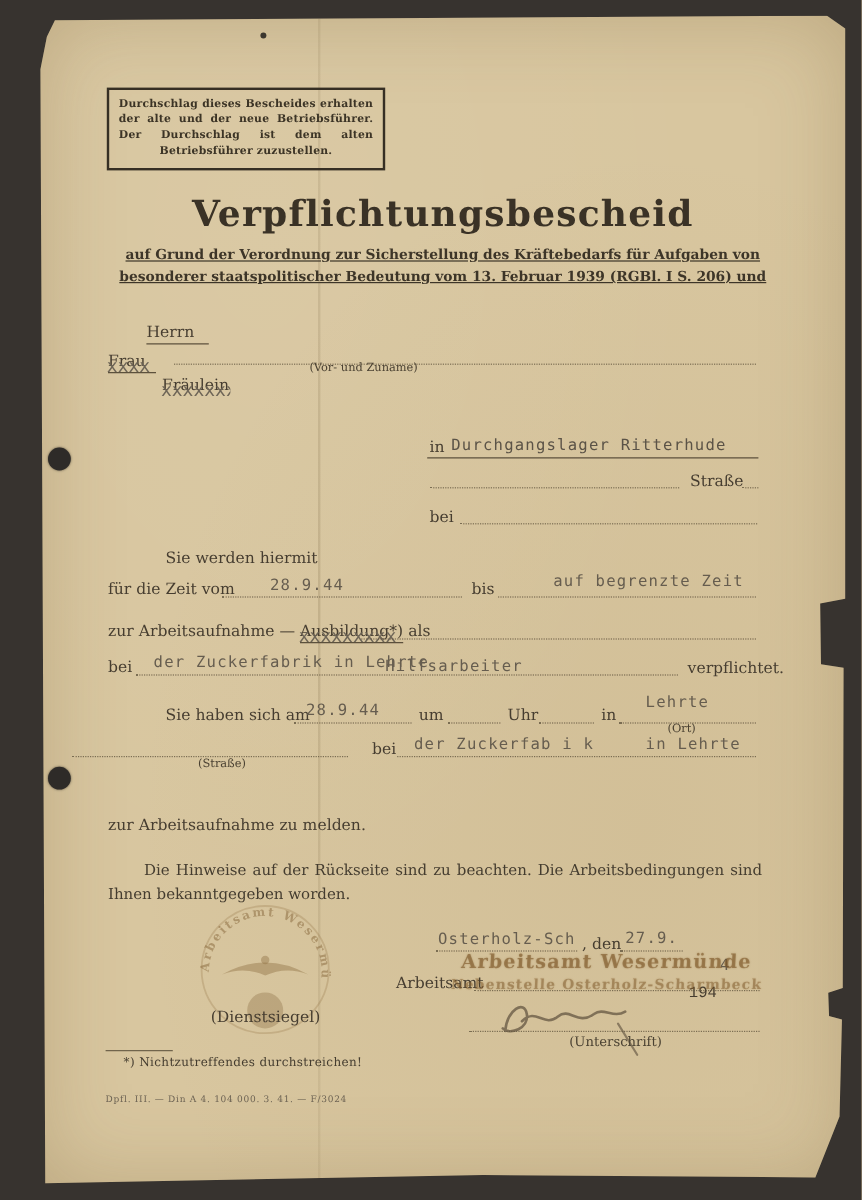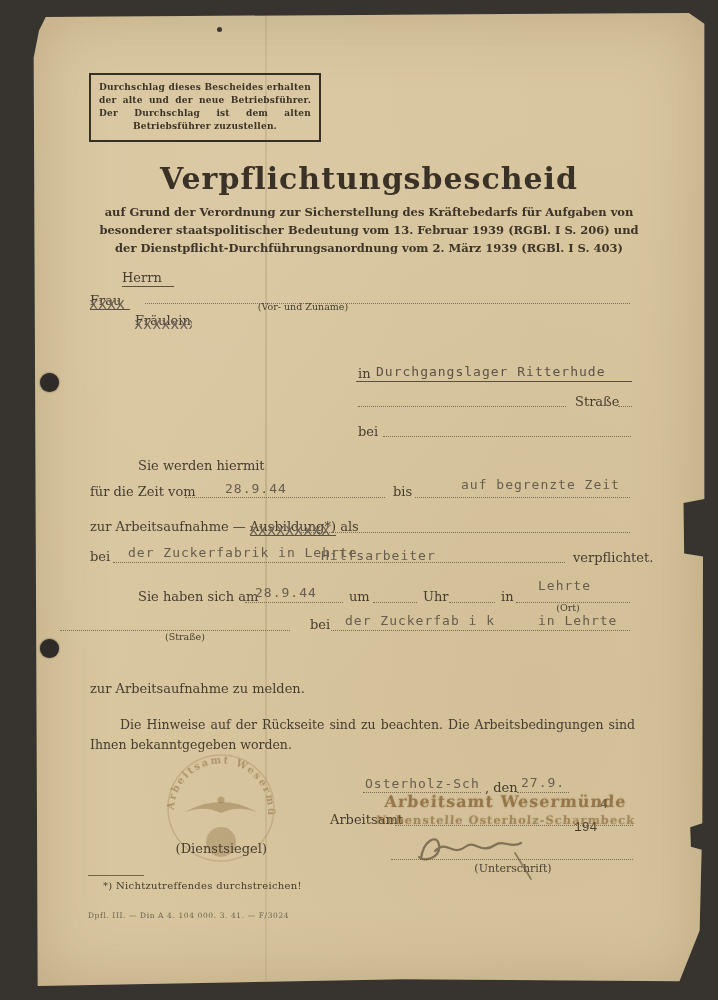--- a/index.html
+++ b/index.html
@@ -69,24 +69,23 @@
   <div class="abs crease" style="left:232px;top:0;height:974px;"></div>
   <div class="abs speck" style="left:184px;top:14px;"></div>
   <div class="abs hole" style="left:7px;top:360px;"></div>
   <div class="abs hole" style="left:7px;top:626px;"></div>
 
   
   <div class="abs notice-box" style="left:56px;top:60px;width:212px;">Durchschlag dieses Bescheides erhalten der alte und der neue Betriebsführer. Der Durchschlag ist dem alten Betriebsführer zuzustellen.</div>
 
   
   <div class="abs title" style="left:0;top:148px;">Verpflichtungsbescheid</div>
-  <div class="abs subtitle" style="left:0;top:191px;">
+  <div class="abs subtitle" style="left:0;top:191px;text-decoration:underline;">
     <div>auf Grund der Verordnung zur Sicherstellung des Kräftebedarfs für Aufgaben von</div>
     <div>besonderer staatspolitischer Bedeutung vom 13. Februar 1939 (RGBl. I S. 206) und</div>
-    <div>der Dienstpflicht-Durchführungsanordnung vom 2. März 1939 (RGBl. I S. 403)</div>
   </div>
 
   
   <div class="abs label under-solid" style="left:57px;top:257px;width:52px;margin-left:32px;">Herrn</div>
 
   <div class="abs label under-solid xstrike" style="left:57px;top:277px;width:40px;">
     <span>Frau</span>
     <span class="xs">xxxx</span>
   </div>
   <div class="abs dotted" style="left:112px;top:277px;width:485px;height:13px;"></div>

